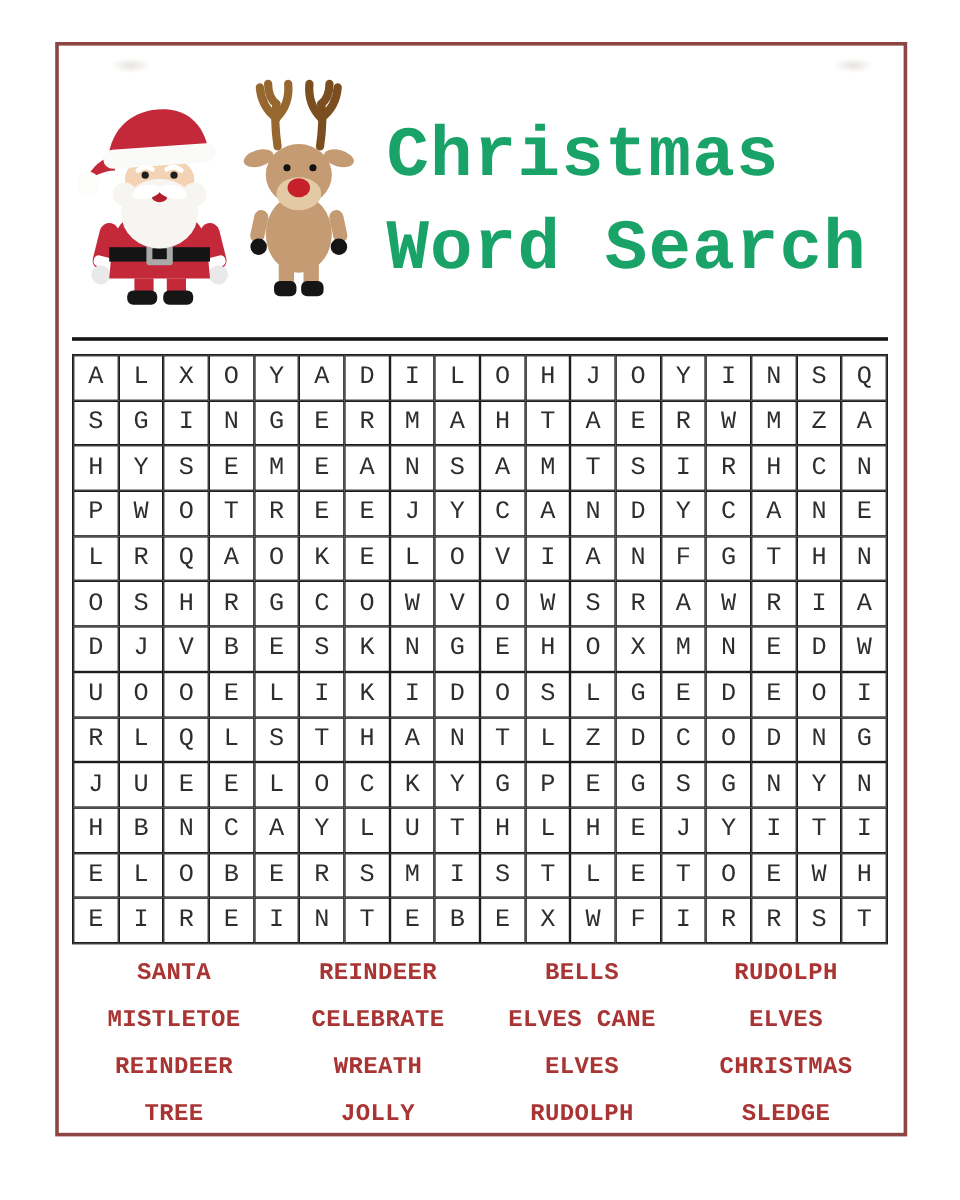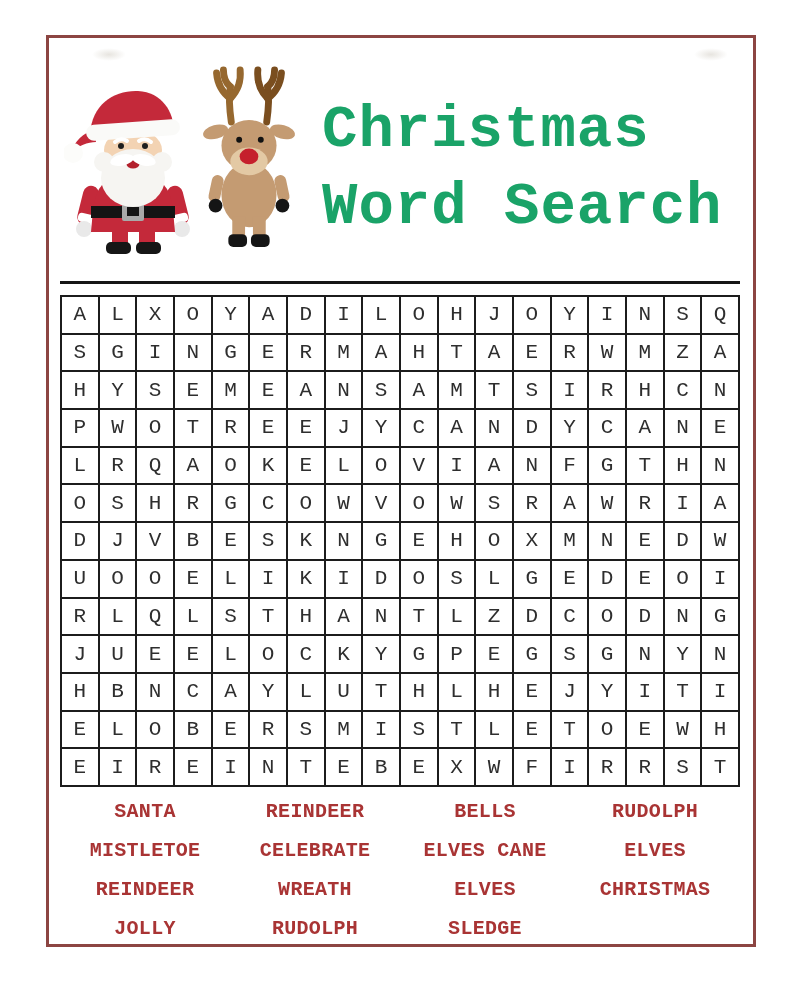--- a/index.html
+++ b/index.html
@@ -411,16 +411,17 @@
     <div class="word">BELLS</div>
     <div class="word">RUDOLPH</div>
     <div class="word">MISTLETOE</div>
     <div class="word">CELEBRATE</div>
     <div class="word">ELVES CANE</div>
     <div class="word">ELVES</div>
     <div class="word">REINDEER</div>
     <div class="word">WREATH</div>
     <div class="word">ELVES</div>
     <div class="word">CHRISTMAS</div>
+    <div class="word">TREE</div>
     <div class="word">JOLLY</div>
     <div class="word">RUDOLPH</div>
     <div class="word">SLEDGE</div>
   </div>
 
 </body></html>

